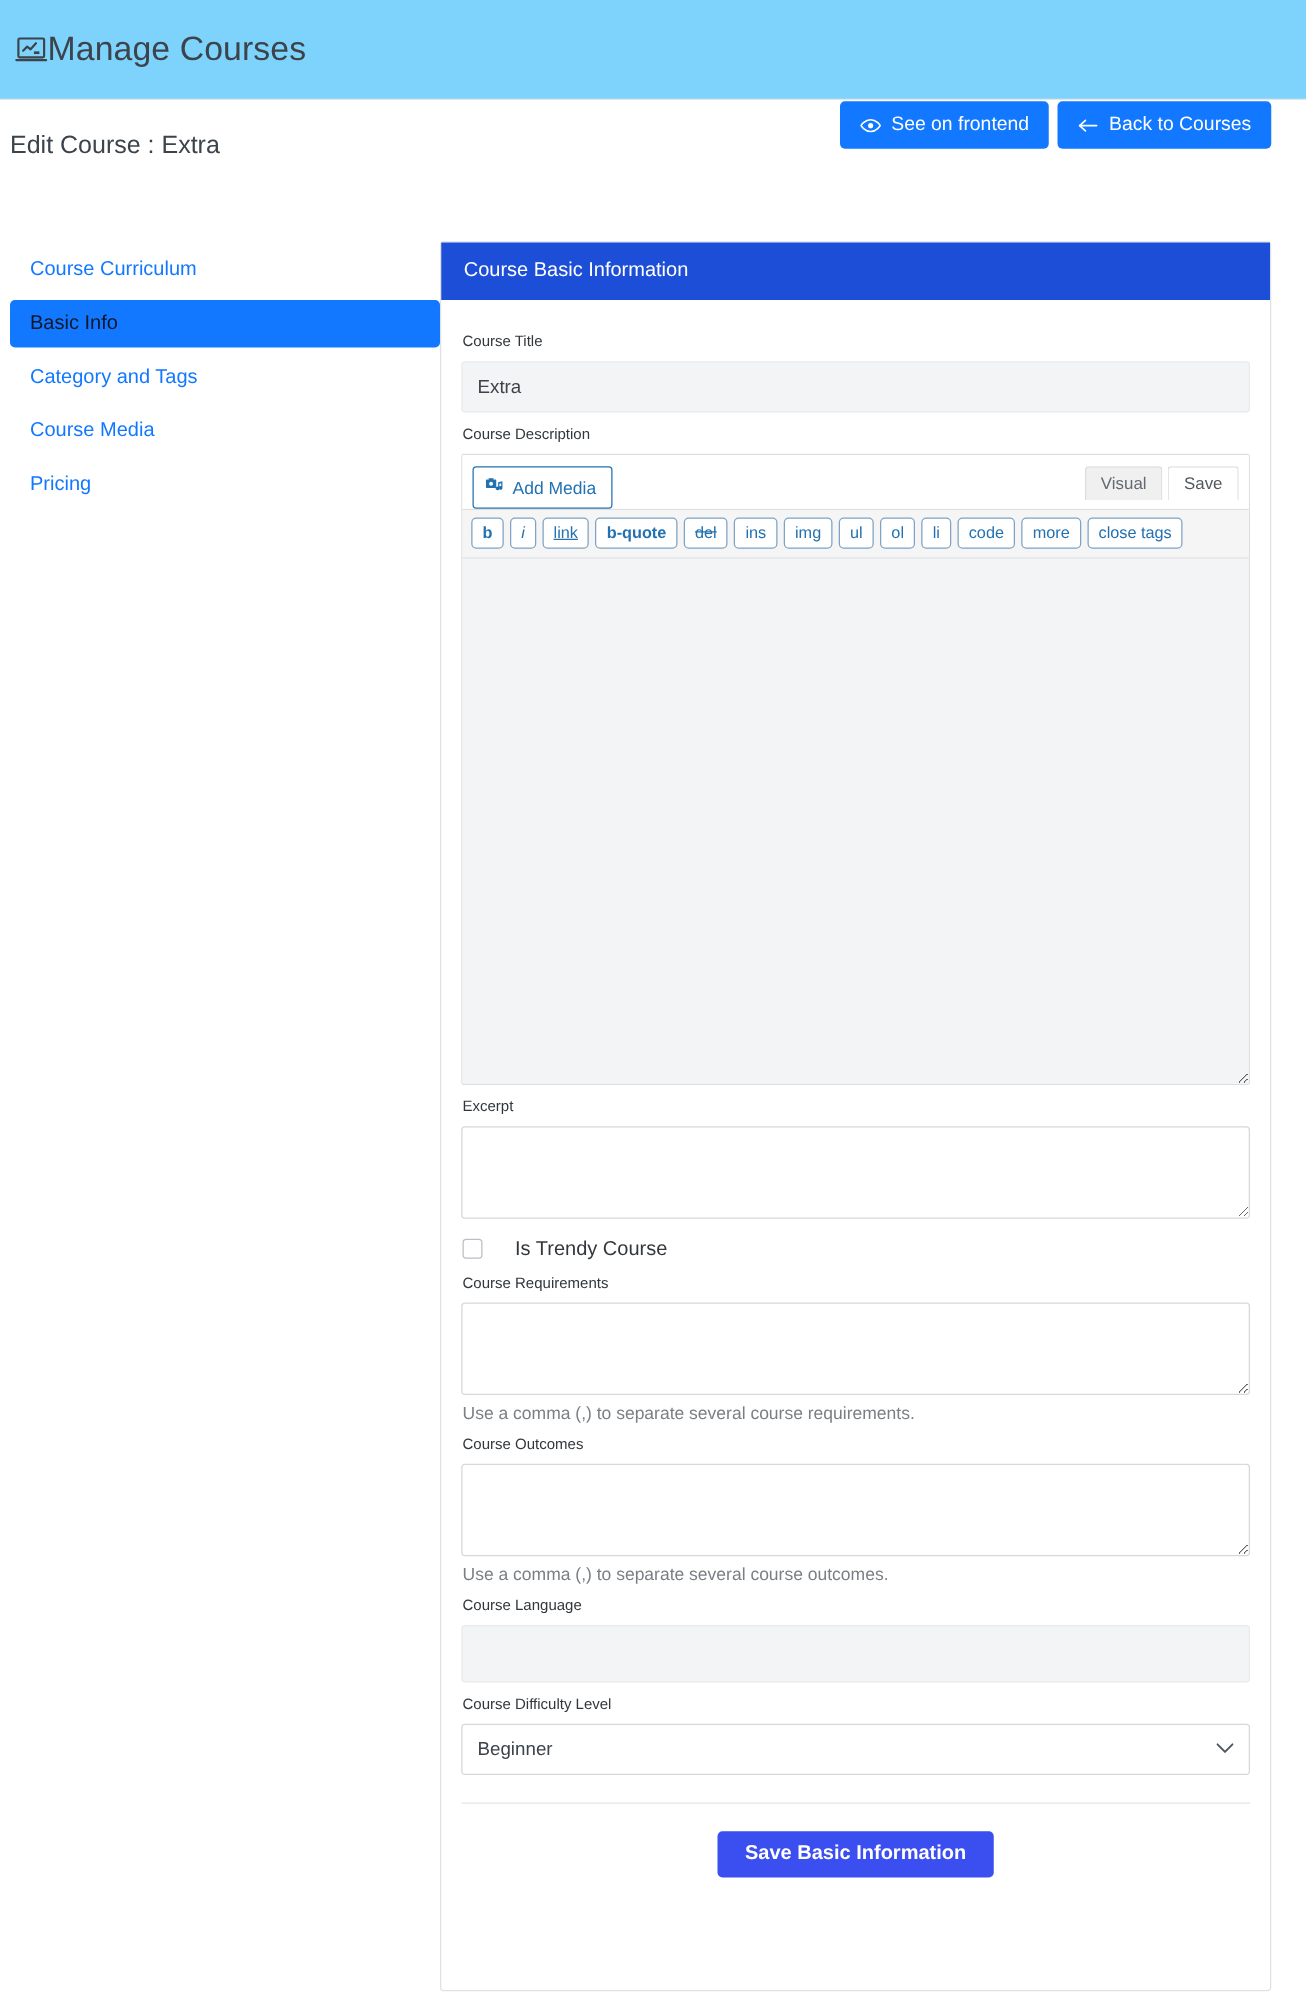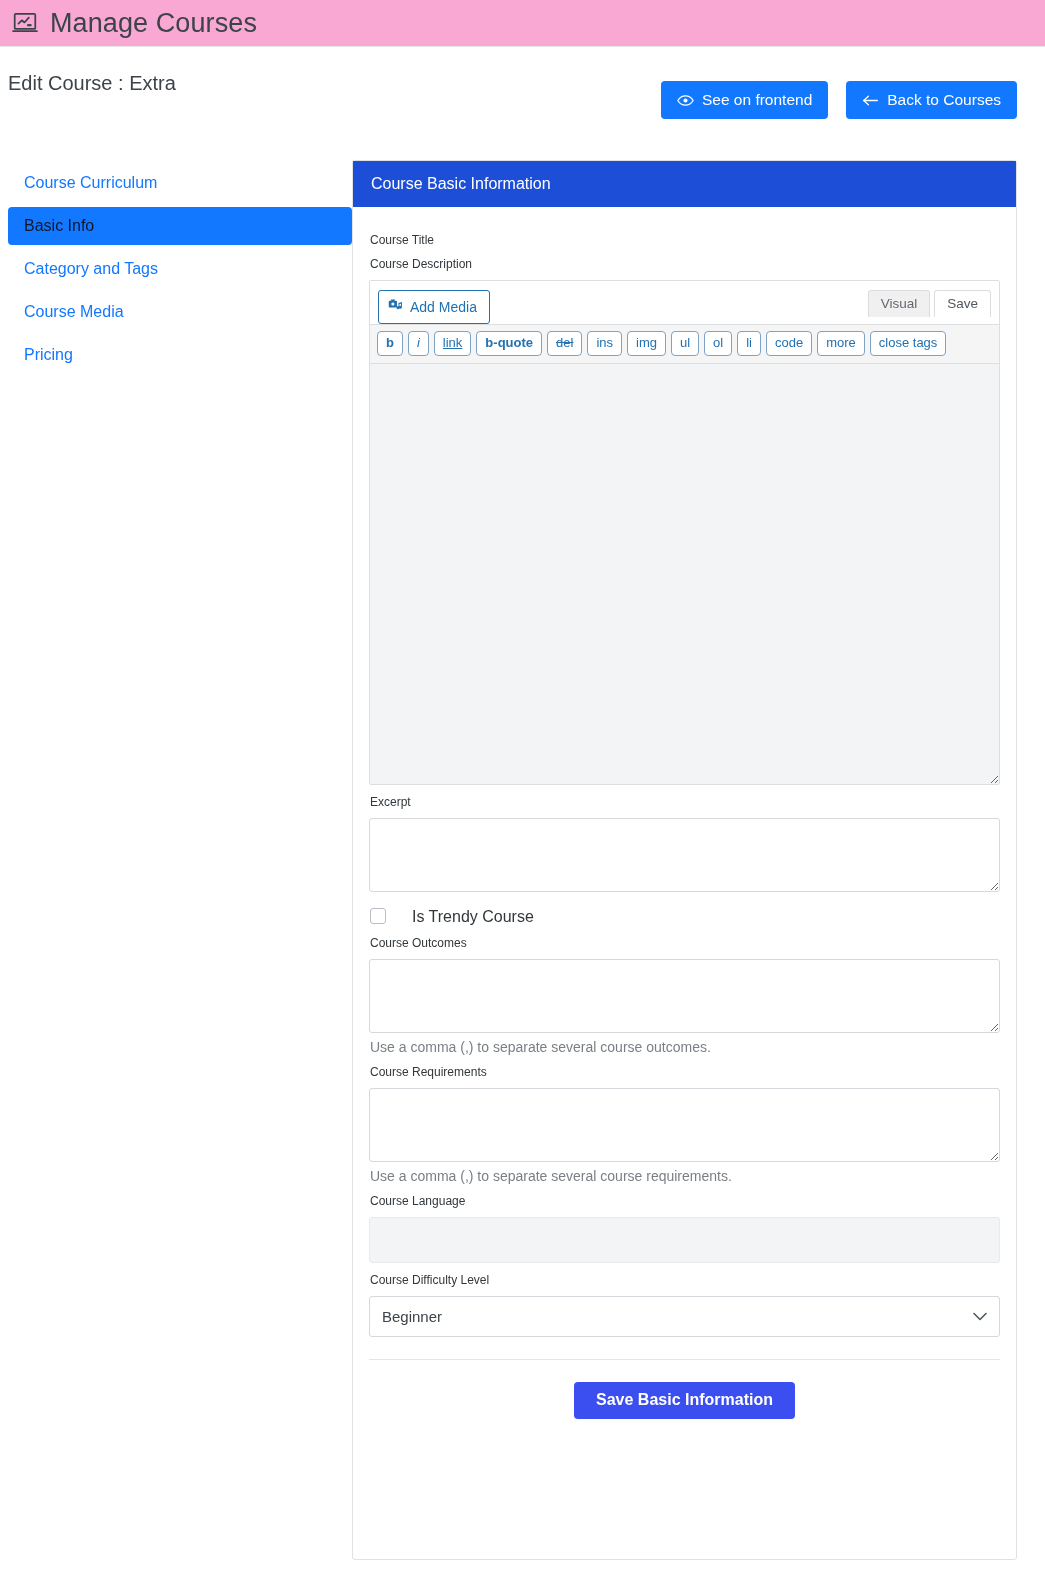--- a/index.html
+++ b/index.html
@@ -8,27 +8,26 @@
     width: 1045px;
     height: 1596px;
     background: #ffffff;
     font-family: "Liberation Sans", sans-serif;
     color: #32373c;
     overflow: hidden;
   }
 
   
   .topbar {
-    height: 47px;
-    background: #f9a8d4;
+    height: 80px;
+    background: #7dd3fc;
     border-bottom: 1px solid #e3e6e8;
     display: flex;
     align-items: center;
     padding-left: 12px;
-    gap: 12px;
   }
   .topbar-icon { width: 26px; height: 26px; display: block; }
   .topbar-title {
     font-size: 27px;
     font-weight: 400;
     color: #3c434a;
     letter-spacing: .1px;
   }
 
   
@@ -42,21 +41,21 @@
   .edit-title {
     font-size: 20px;
     font-weight: 400;
     color: #3c434a;
   }
   .subhead-actions {
     position: absolute;
     right: 28px;
     top: 81px;
     display: flex;
-    gap: 18px;
+    gap: 7px;
   }
   .btn-blue {
     background: #1278ff;
     color: #fff;
     border: none;
     border-radius: 4px;
     font-size: 15.5px;
     font-family: "Liberation Sans", sans-serif;
     padding: 0 16px;
     height: 38px;
@@ -325,20 +324,21 @@
     <a class="nav-item">Pricing</a>
   </nav>
 
   <section class="panel">
     <div class="panel-head">Course Basic Information</div>
 
     <div class="panel-body">
 
       <div class="field">
         <label class="field-label">Course Title</label>
+        <input class="txt filled" type="text" value="Extra" style="">
       </div>
 
       <div class="field">
         <label class="field-label">Course Description</label>
 
         <div class="wp-editor">
           <div class="wp-mediabar">
             <button class="btn-addmedia">
               <span>
                 <svg width="15" height="15" viewBox="0 0 20 20" fill="#2271b1">
@@ -379,29 +379,29 @@
         <label class="field-label">Excerpt</label>
         <textarea class="txt" rows="3" style="height: 74px;"></textarea>
       </div>
 
       <div class="checkrow">
         <div class="checkbox"></div>
         <span>Is Trendy Course</span>
       </div>
 
       <div class="field">
+        <label class="field-label">Course Requirements</label>
+        <textarea class="txt" rows="3" style="height: 74px;"></textarea>
+        <div class="help-text">Use a comma (,) to separate several course requirements.</div>
+      </div>
+
+      <div class="field">
         <label class="field-label">Course Outcomes</label>
         <textarea class="txt" rows="3" style="height: 74px;"></textarea>
         <div class="help-text">Use a comma (,) to separate several course outcomes.</div>
-      </div>
-
-      <div class="field">
-        <label class="field-label">Course Requirements</label>
-        <textarea class="txt" rows="3" style="height: 74px;"></textarea>
-        <div class="help-text">Use a comma (,) to separate several course requirements.</div>
       </div>
 
       <div class="field">
         <label class="field-label">Course Language</label>
         <input class="txt disabled-look" type="text" style="height: 46px;" value="">
       </div>
 
       <div class="field">
         <label class="field-label">Course Difficulty Level</label>
         <div class="select-wrap">

